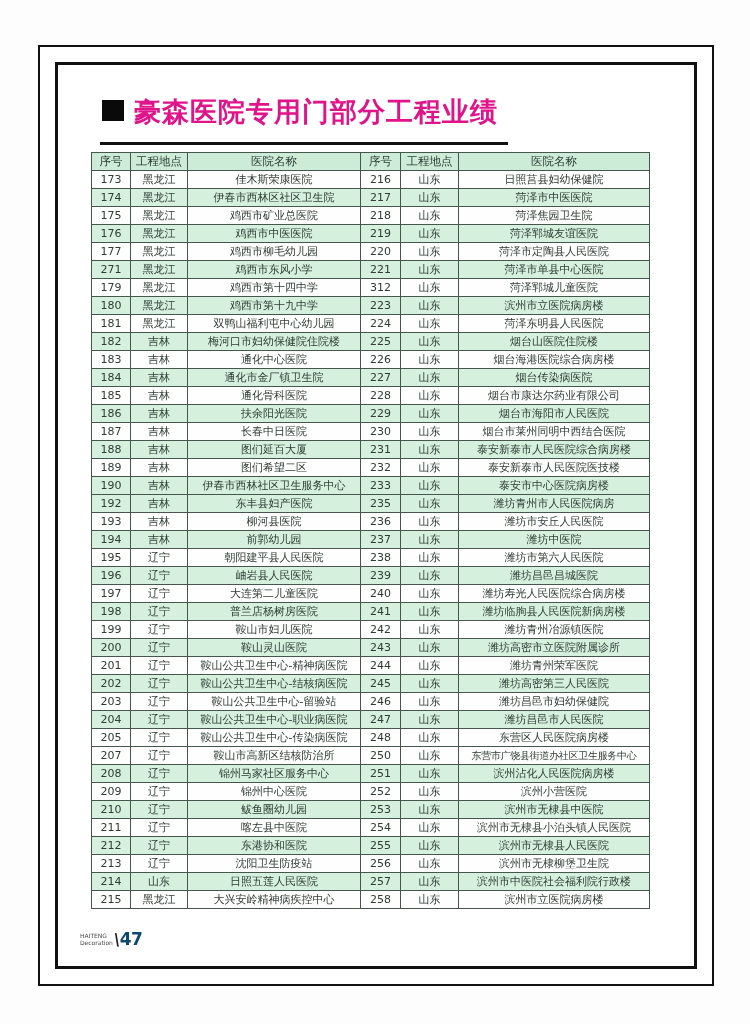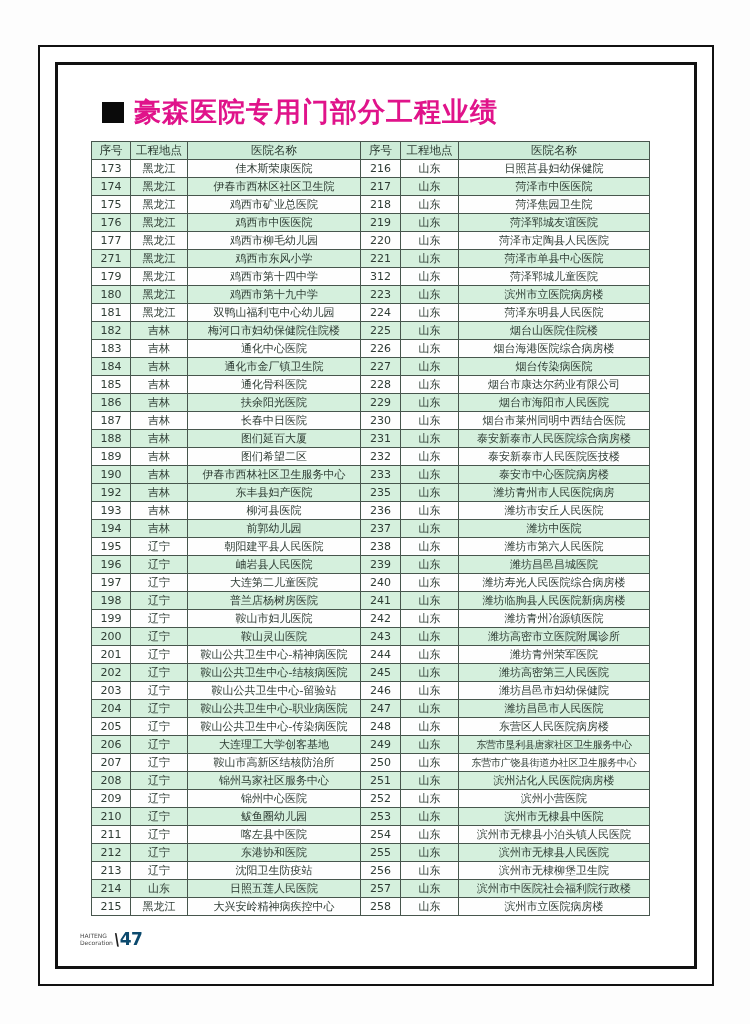--- a/index.html
+++ b/index.html
@@ -27,21 +27,21 @@
     left: 15px; top: 15px;
     width: 642px; height: 907px;
     border: 3px solid #111111;
     background: #ffffff;
   }
 
   .title-block {
     position: absolute;
     left: 42px; top: 33px;
     display: flex;
-    align-items: flex-end;
+    align-items: center;
     gap: 10px;
     border-bottom: 3px solid #111111;
     padding: 0 10px 17px 2px;
   }
   .title-square {
     width: 22px; height: 21px;
     background: #0a0a0a;
     margin-bottom: 2px;
     flex: 0 0 auto;
   }
@@ -49,21 +49,21 @@
     font-size: 27px;
     font-weight: bold;
     letter-spacing: 1px;
     color: #e0138a;
     line-height: 1;
     white-space: nowrap;
   }
 
   .projects-table {
     position: absolute;
-    left: 33px; top: 76px;
+    left: 33px; top: 87px;
     border-collapse: collapse;
     table-layout: fixed;
     width: 558px;
   }
   .projects-table col.c-no-l   { width: 39px; }
   .projects-table col.c-loc-l  { width: 57px; }
   .projects-table col.c-name-l { width: 173px; }
   .projects-table col.c-no-r   { width: 40px; }
   .projects-table col.c-loc-r  { width: 58px; }
   .projects-table col.c-name-r { width: 191px; }
@@ -398,28 +398,20 @@
               <td class="cell-name">潍坊昌邑市人民医院</td>
             </tr>
             <tr class="plain">
               <td class="cell-no">205</td>
               <td class="cell-loc">辽宁</td>
               <td class="cell-name">鞍山公共卫生中心-传染病医院</td>
               <td class="cell-no">248</td>
               <td class="cell-loc">山东</td>
               <td class="cell-name">东营区人民医院病房楼</td>
             </tr>
-            <tr class="zebra">
-              <td class="cell-no">206</td>
-              <td class="cell-loc">辽宁</td>
-              <td class="cell-name">大连理工大学创客基地</td>
-              <td class="cell-no">249</td>
-              <td class="cell-loc">山东</td>
-              <td class="cell-name tight">东营市垦利县唐家社区卫生服务中心</td>
-            </tr>
             <tr class="plain">
               <td class="cell-no">207</td>
               <td class="cell-loc">辽宁</td>
               <td class="cell-name">鞍山市高新区结核防治所</td>
               <td class="cell-no">250</td>
               <td class="cell-loc">山东</td>
               <td class="cell-name tight">东营市广饶县街道办社区卫生服务中心</td>
             </tr>
             <tr class="zebra">
               <td class="cell-no">208</td>

